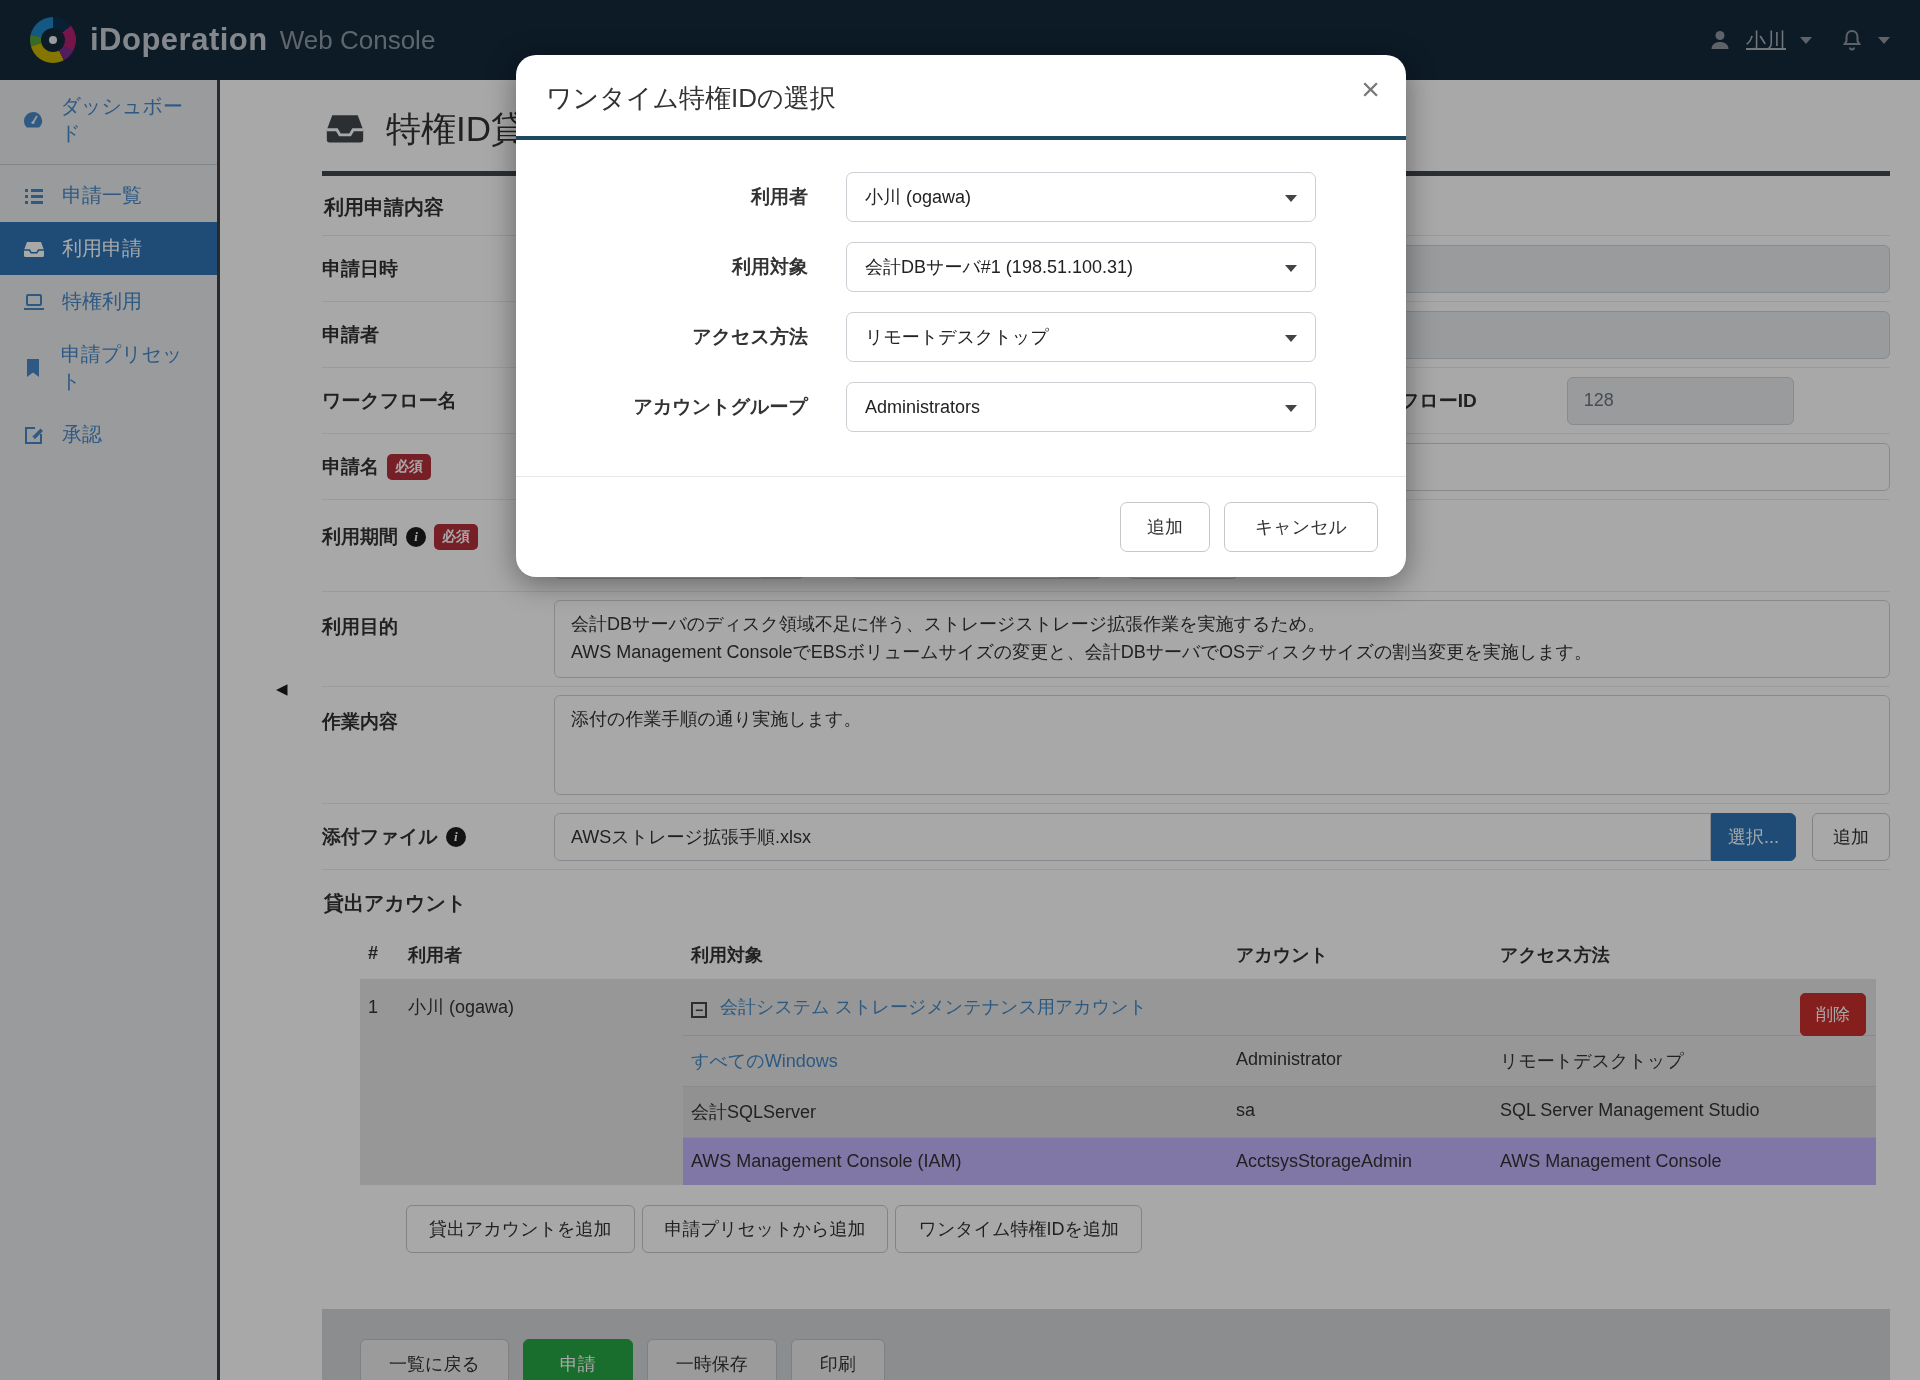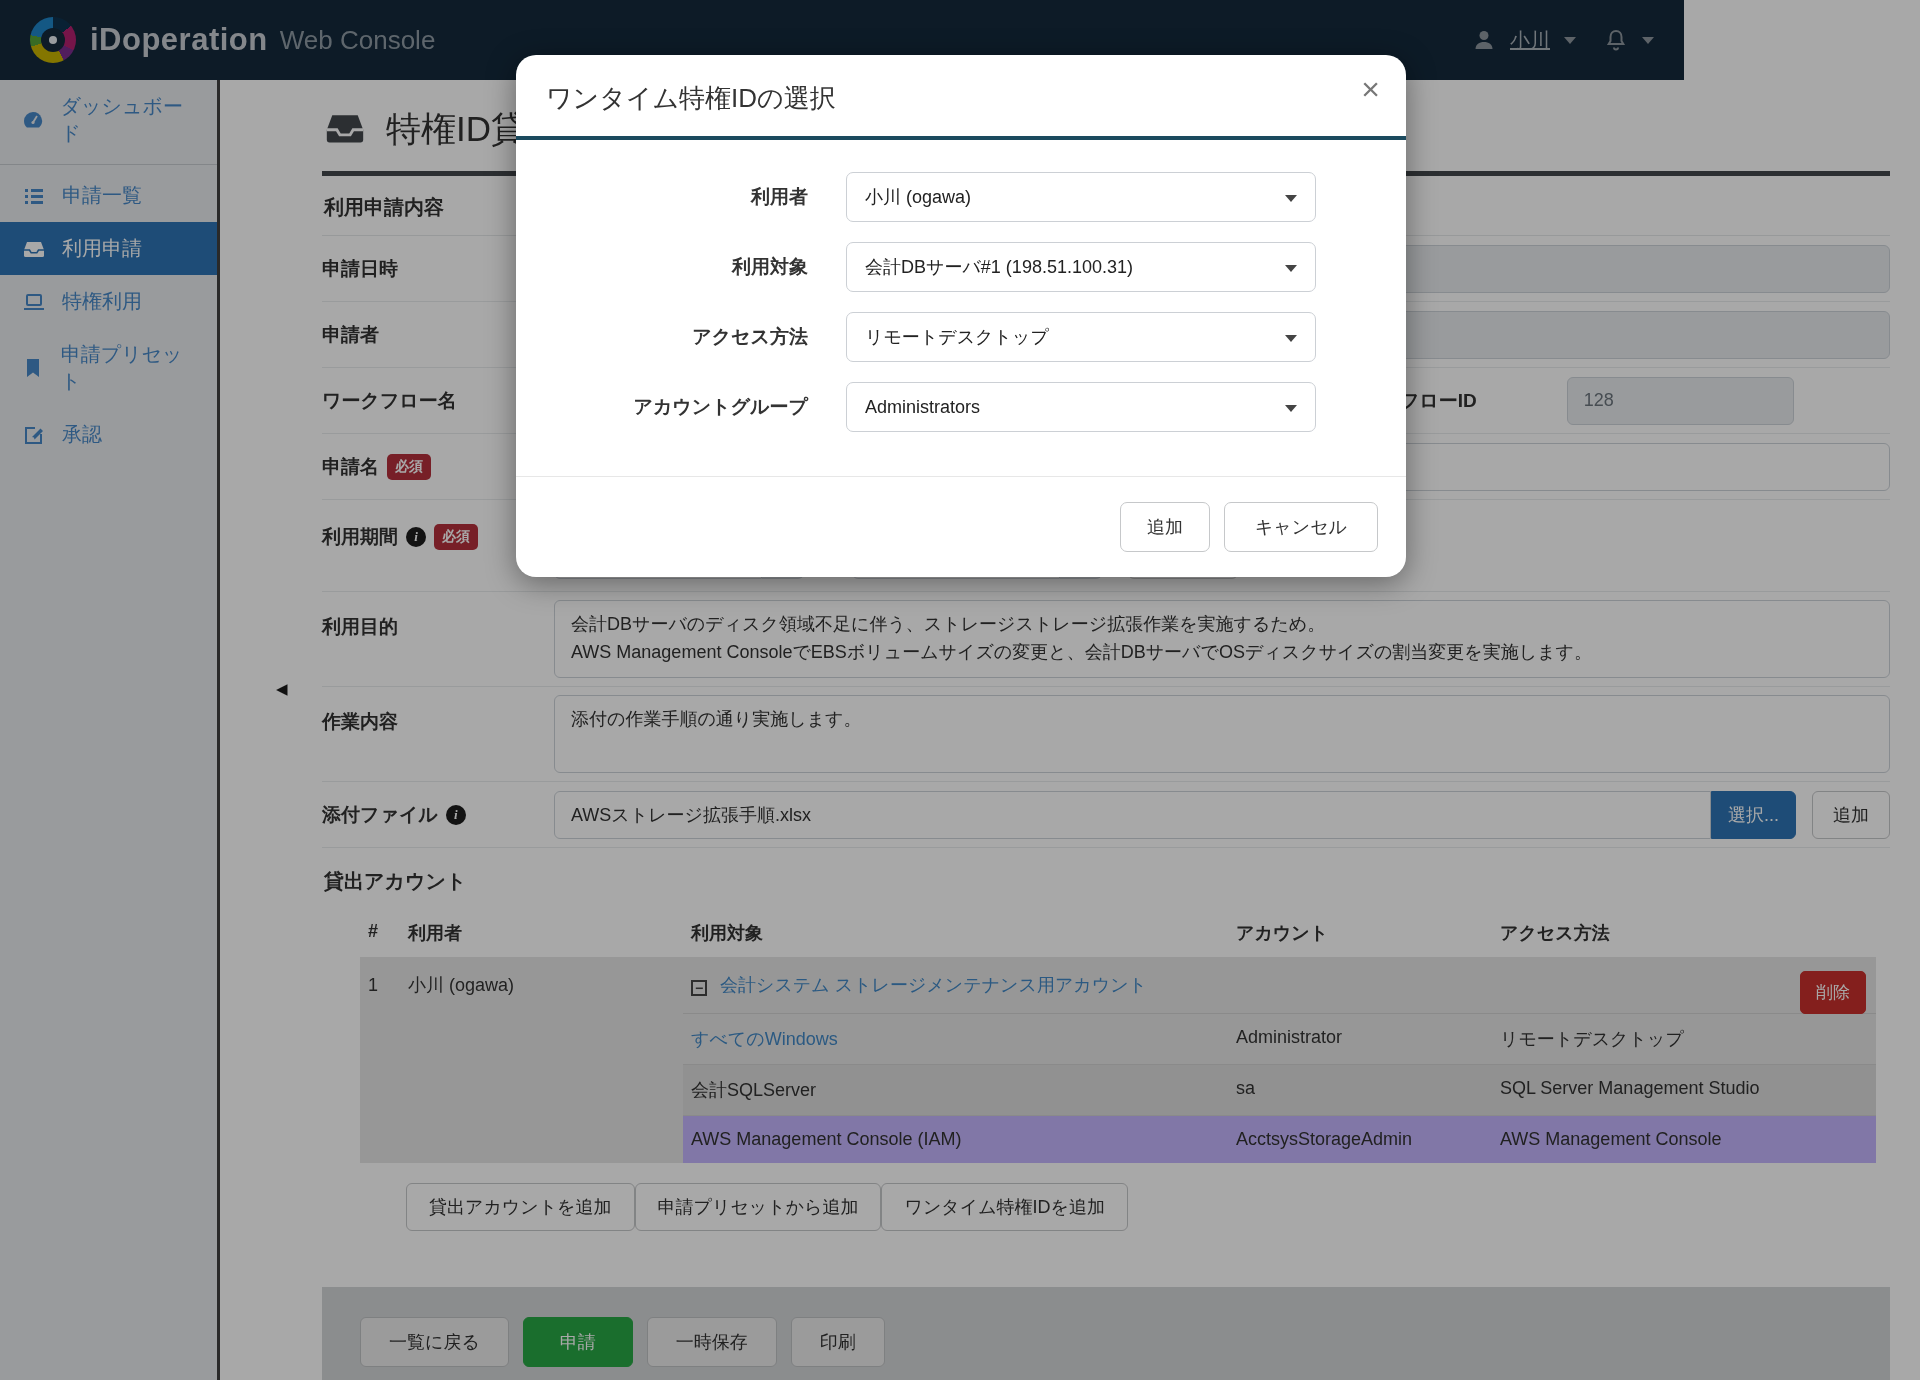--- a/index.html
+++ b/index.html
@@ -1,20 +1,20 @@
 <!DOCTYPE html>
 <html><head>
 <meta charset="utf-8">
 <style>
   * { margin:0; padding:0; box-sizing:border-box; }
   html,body { width:1920px; height:1380px; overflow:hidden; background:#fff;
     font-family:"Liberation Sans","DejaVu Sans",sans-serif; color:#333; }
 
   
-  .navbar { position:absolute; left:0; top:0; width:1684px; height:80px;
+  .navbar { position:absolute; left:0; top:0; width:1920px; height:80px;
     background:#14293c; display:flex; align-items:center; padding:0 30px; z-index:10; }
   .logo-ring { width:46px; height:46px; border-radius:50%; position:relative; flex:0 0 auto;
     background:conic-gradient(from 210deg,#c9b400 0 12%,#57a337 12% 20%,#1f86c9 20% 42%,#0f3350 42% 56%,#b3206f 56% 74%,#7c2d8e 74% 84%,#c9b400 84% 100%); }
   .logo-ring::before { content:""; position:absolute; left:11px; top:11px; width:24px; height:24px;
     border-radius:50%; background:#14293c; }
   .logo-ring::after { content:""; position:absolute; left:19px; top:19px; width:8px; height:8px;
     border-radius:50%; background:#e8edf1; }
   .brand { margin-left:14px; font-size:31px; font-weight:bold; color:#c9ced3; letter-spacing:.5px; }
   .brand-suffix { margin-left:12px; font-size:26px; font-weight:300; color:#8f9ba4; }
   .nav-right { margin-left:auto; display:flex; align-items:center; gap:14px; color:#97a1a9; }
@@ -86,21 +86,21 @@
   .link { color:#4288c5; cursor:pointer; }
   .collapse-box { display:inline-flex; width:16px; height:16px; border:2px solid #454545;
     align-items:center; justify-content:center; margin-right:8px; color:#454545; font-weight:bold;
     font-size:14px; line-height:1; vertical-align:-2px; }
   .btn-danger { position:absolute; right:10px; top:14px; background:#c9302c; color:#fff;
     border:1px solid #c9302c; border-radius:5px; font-size:17px; padding:9px 15px; cursor:pointer; }
   .sub-row { margin-left:323px; display:grid; grid-template-columns:545px 264px 1fr;
     padding:13px 0 13px 8px; border-top:1px solid #d2d2d2; }
   .sub-row.stripe-dark { background:#dcdcdc; }
   .sub-row.stripe-light { background:#c4b5fd; }
-  .acct-actions { margin-left:38px; margin-top:20px; display:flex; gap:0;padding-left:46px; }
+  .acct-actions { margin-left:38px; margin-top:20px; display:flex; gap:7px;padding-left:46px; }
 
   
   .footer-strip { margin-top:56px; background:#d4d6d8; height:140px; padding:30px 38px;
     display:flex; gap:14px; align-items:flex-start; }
   .footer-strip .btn { background:#ececec; border-color:#bfc2c4; padding:12px 28px; }
   .btn-success { background:#28a745 !important; border-color:#28a745 !important; color:#fff; padding:12px 36px !important; }
 
   
   .backdrop { position:absolute; inset:0; background:rgba(0,0,0,.34); z-index:50; }
   .modal { position:absolute; left:516px; top:55px; width:890px; z-index:60; background:#fff;
@@ -300,21 +300,21 @@
     <div class="form-label" style="margin-top:14px;">利用目的</div>
     <div class="form-ctrl">
         <div class="txtarea" style="height:78px;">会計DBサーバのディスク領域不足に伴う、ストレージストレージ拡張作業を実施するため。
 AWS Management ConsoleでEBSボリュームサイズの変更と、会計DBサーバでOSディスクサイズの割当変更を実施します。</div>
       </div>
   </div>
 
   <div class="form-row" style="align-items:flex-start;">
     <div class="form-label" style="margin-top:14px;">作業内容</div>
     <div class="form-ctrl">
-        <div class="txtarea" style="height:78px;">添付の作業手順の通り実施します。</div>
+        <div class="txtarea" style="height:100px;">添付の作業手順の通り実施します。</div>
       </div>
   </div>
 
   <div class="form-row">
     <div class="form-label">
       <span>添付ファイル</span>
       <span class="info-dot">i</span>
     </div>
     <div class="form-ctrl">
       <div class="attach-group">

